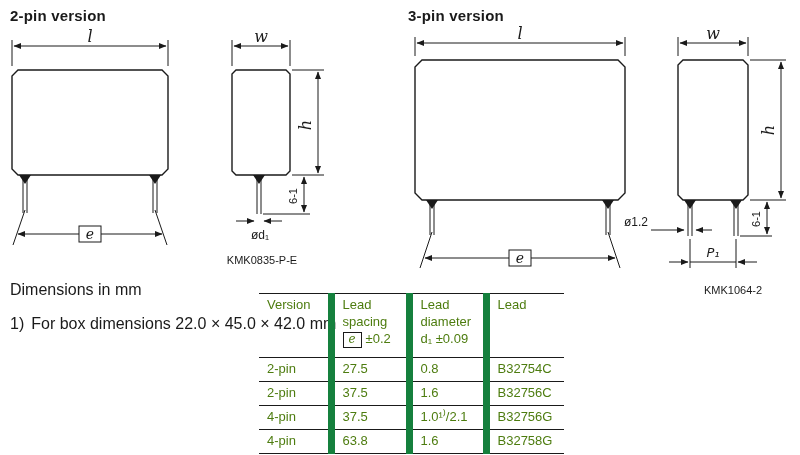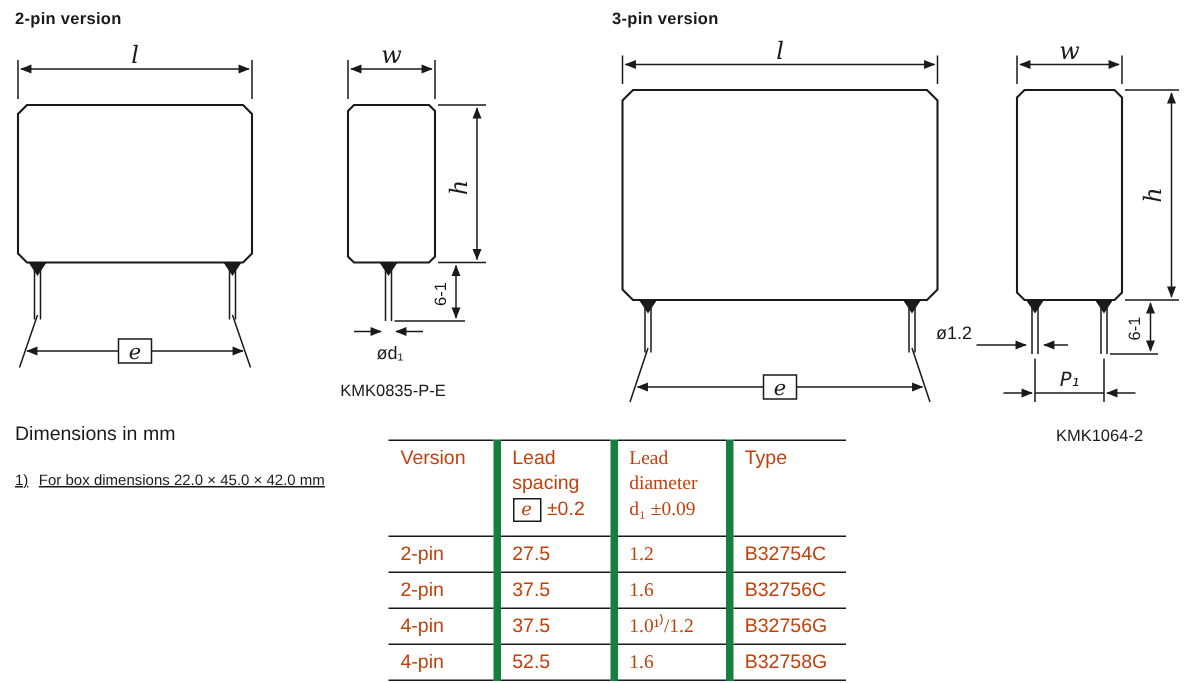--- a/index.html
+++ b/index.html
@@ -2,53 +2,53 @@
 <html><head>
 <meta charset="utf-8">
 <style>
   * { margin:0; padding:0; box-sizing:border-box; }
   html,body { background:#ffffff; }
   body {
     width:800px; height:455px; position:relative; overflow:hidden;
     font-family:"Liberation Sans", sans-serif; color:#1a1a1a;
   }
   .abs { position:absolute; }
-  .section-heading { font-size:11px; font-weight:bold; letter-spacing:0.2px; }
-  .units-note { font-size:13px; }
-  .footnote { font-size:10px;text-decoration:underline; }
+  .section-heading { font-size:15px; font-weight:bold; letter-spacing:0.2px; }
+  .units-note { font-size:16px; }
+  .footnote { font-size:16px; }
   .footnote .marker { margin-right:7px; }
 
   
   #drawings { position:absolute; left:0; top:0; width:800px; height:455px; }
   #drawings .thin  { stroke:#1a1a1a; stroke-width:1; fill:none; }
   #drawings .body  { fill:#ffffff; stroke:#1a1a1a; stroke-width:1.4; }
   #drawings .arrowboth { marker-start:url(#arr); marker-end:url(#arr); }
   #drawings .arrowend  { marker-end:url(#arr); }
   #drawings .fillblk { fill:#1a1a1a; stroke:none; }
   #drawings .eboxrect { fill:#ffffff; stroke:#1a1a1a; stroke-width:1; }
   #drawings text { fill:#1a1a1a; }
   #drawings .dimlabel { font-style:italic; font-size:16px; font-family:"DejaVu Serif", serif; }
   #drawings .elabel   { font-style:italic; font-size:14px; font-family:"DejaVu Serif", serif; }
   #drawings .plabel   { font-style:italic; font-size:13px; font-family:"DejaVu Sans", sans-serif; }
   #drawings .dimsmall { font-size:11px; font-family:"Liberation Sans", sans-serif; }
   #drawings .dimnum   { font-size:12px; font-family:"Liberation Sans", sans-serif; }
   #drawings .cap      { font-size:11px; font-family:"Liberation Sans", sans-serif; }
 
   
-  .dim-table { position:absolute; left:259px; top:293px; border-collapse:collapse; font-size:13px; color:#c2410c; }
+  .dim-table { position:absolute; left:259px; top:293px; border-collapse:collapse; font-size:13px; color:#4d7c0f; }
   .dim-table th, .dim-table td {
     text-align:left; vertical-align:top; padding:3px 8px;
     border-top:1px solid #1a1a1a; font-weight:normal; line-height:1.3;
   }
-  .dim-table th + th, .dim-table td + td { border-left:5px solid #15803d; }
+  .dim-table th + th, .dim-table td + td { border-left:7px solid #15803d; }
   .dim-table tbody tr:last-child td { border-bottom:1px solid #1a1a1a; }
   .dim-table th { height:64px; }
   .dim-table th:nth-child(1), .dim-table td:nth-child(1) { width:72px; }
   .dim-table th:nth-child(2), .dim-table td:nth-child(2) { width:78px; }
-  .dim-table th:nth-child(3), .dim-table td:nth-child(3) { width:77px;font-family:Liberation Serif, serif; }
+  .dim-table th:nth-child(3), .dim-table td:nth-child(3) { width:77px; }
   .dim-table th:nth-child(4), .dim-table td:nth-child(4) { width:78px; }
   .ebox {
     display:inline-block; border:1px solid #1a1a1a; padding:0 5px; margin-right:4px;
     font-style:italic; font-family:"DejaVu Serif", serif; line-height:1.15; font-size:12px;
   }
 </style>
 </head>
 <body>
 
 <div class="abs section-heading" style="left:10px; top:7px">2-pin version</div>
@@ -184,43 +184,43 @@
       </th>
       <th>
         <span>Lead spacing</span><br>
         <span class="ebox">e</span><span>±0.2</span>
       </th>
       <th>
         <span>Lead diameter</span><br>
         <span>d₁ ±0.09</span>
       </th>
       <th>
-        <span>Type</span>
+        <span>Lead</span>
       </th>
     </tr>
   </thead>
   <tbody>
     <tr>
       <td><span>2-pin</span></td>
       <td><span>27.5</span></td>
-      <td><span>1.2</span></td>
+      <td><span>0.8</span></td>
       <td><span>B32754C</span></td>
     </tr>
     <tr>
       <td><span>2-pin</span></td>
       <td><span>37.5</span></td>
       <td><span>1.6</span></td>
       <td><span>B32756C</span></td>
     </tr>
     <tr>
       <td><span>4-pin</span></td>
       <td><span>37.5</span></td>
-      <td><span>1.0¹⁾/1.2</span></td>
+      <td><span>1.0¹⁾/2.1</span></td>
       <td><span>B32756G</span></td>
     </tr>
     <tr>
       <td><span>4-pin</span></td>
-      <td><span>52.5</span></td>
+      <td><span>63.8</span></td>
       <td><span>1.6</span></td>
       <td><span>B32758G</span></td>
     </tr>
   </tbody>
 </table>
 
 </body></html>

